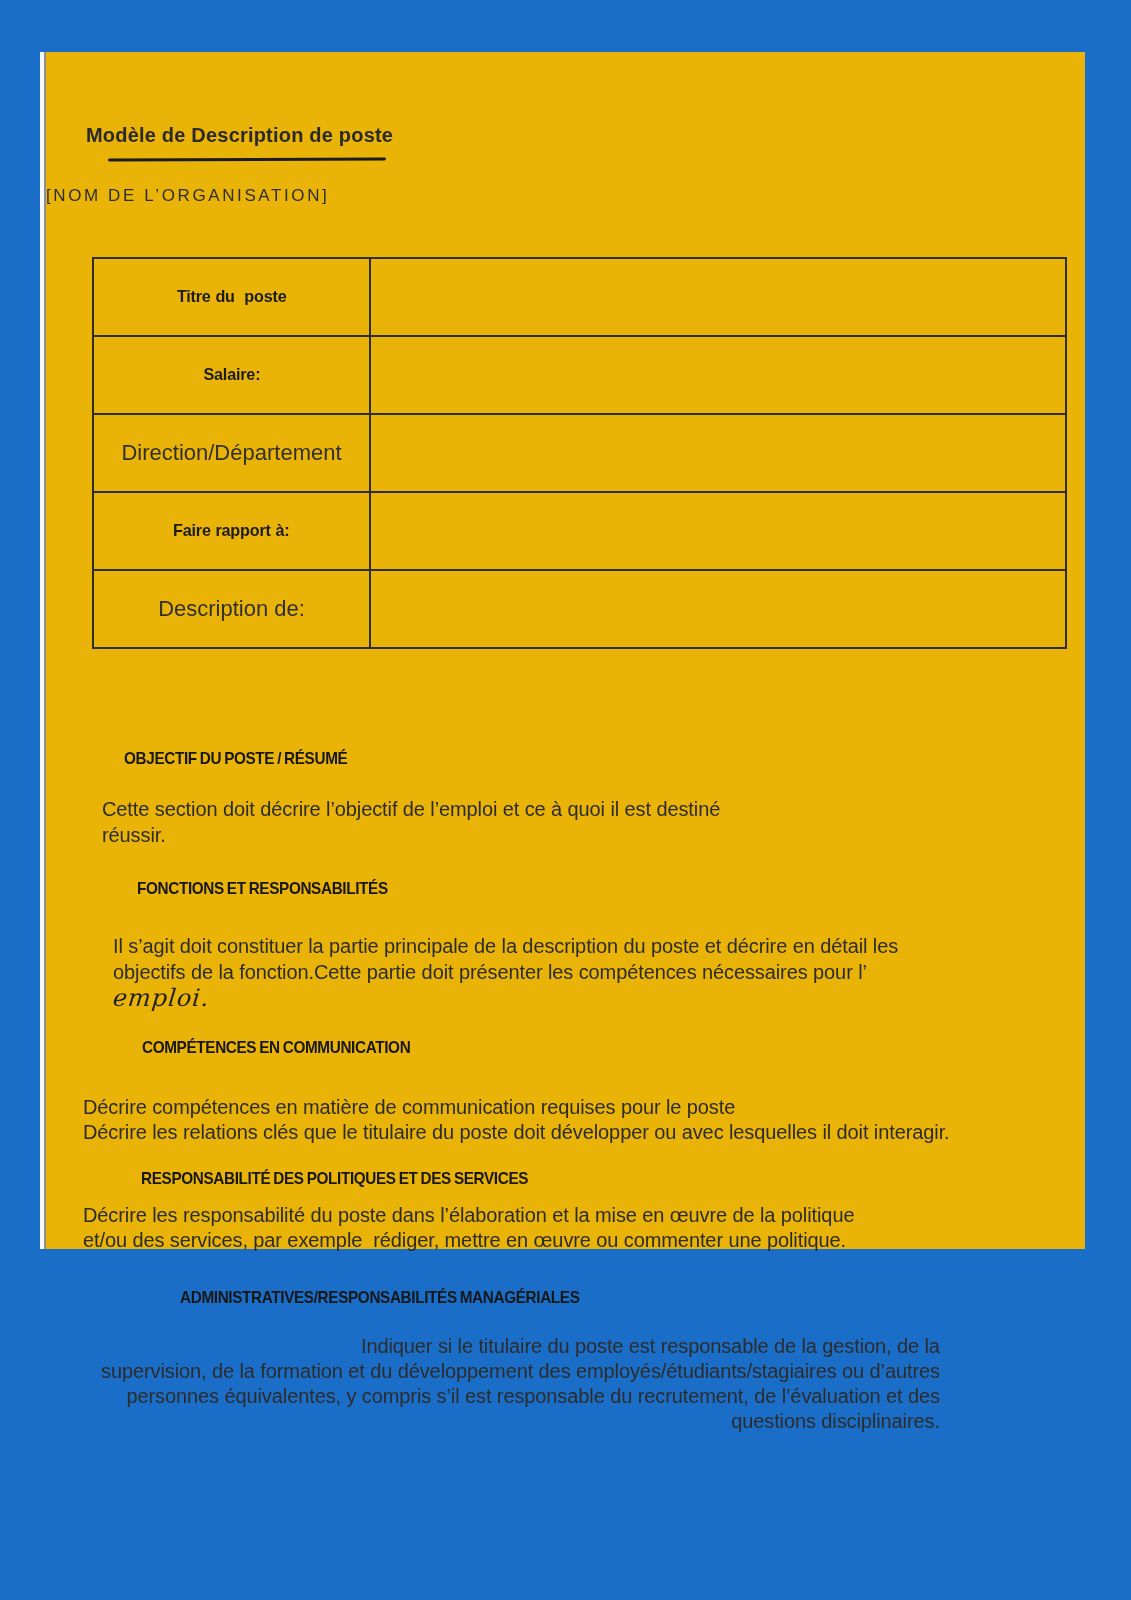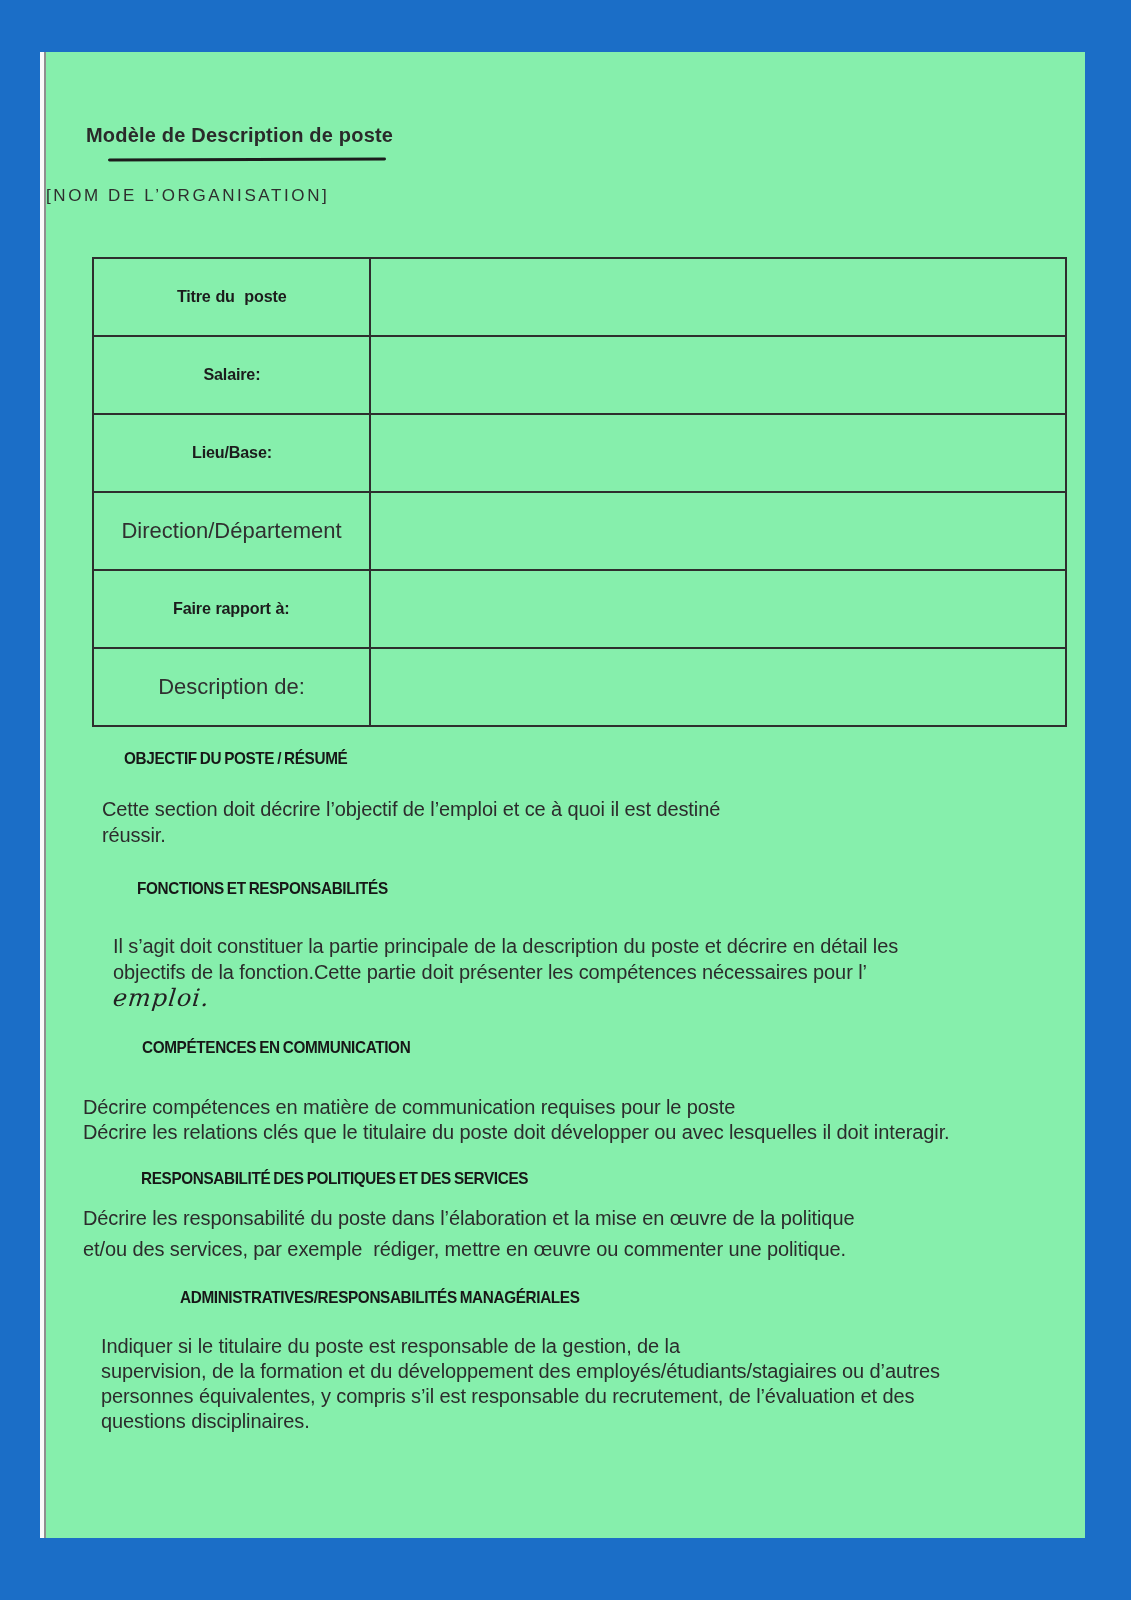--- a/index.html
+++ b/index.html
@@ -7,22 +7,22 @@
   body {
     position:relative;
     background:#1B6EC7;
     font-family:"Liberation Sans", sans-serif;
     color:#262626;
     overflow:hidden;
   }
   .page {
     position:absolute;
     left:44px; top:52px;
-    width:1041px; height:1486px;
-    background:#86efac;
+    width:1041px; height:1197px;
+    background:#eab308;
     border-left:2px solid #8f8f8f;
     box-shadow:-4px 0 0 #fafafa;
   }
   
   .doc-title {
     position:absolute;
     left:40px; top:72px;
     font-size:20px;
     color:#2a2a2a;
     letter-spacing:0.2px;
@@ -97,22 +97,22 @@
     letter-spacing:-0.1px;
   }
   .h-1 { left:78px;  top:697px; }
   .h-2 { left:91px;  top:827px; }
   .h-3 { left:96px;  top:986px; }
   .h-4 { left:95px;  top:1117px; }
   .h-5 { left:134px; top:1236px; }
   .p-1 { left:56px; top:744px;  line-height:26px; }
   .p-2 { left:67px; top:881px;  line-height:26px; }
   .p-3 { left:37px; top:1043px; line-height:25px; }
-  .p-4 { left:37px; top:1151px; line-height:31px; }
-  .p-5 { left:55px; top:1282px; line-height:25px; }
+  .p-4 { left:37px; top:1151px; line-height:25px; }
+  .p-5 { left:55px; top:1282px; line-height:25px;text-align:right; }
   .script-word {
     font-family:"DejaVu Serif", serif;
     font-style:italic;
     font-size:24px;
     letter-spacing:1px;
     color:#222222;
     display:inline-block;
     transform:skewX(-6deg);
   }
 </style>
@@ -127,24 +127,20 @@
   <div class="org-name">[NOM DE L’ORGANISATION]</div>
 
   <table class="info">
     <tbody>
       <tr>
         <td class="lbl-cell"><span class="lbl-bold">Titre du  poste</span></td>
         <td class="val-cell"></td>
       </tr>
       <tr>
         <td class="lbl-cell"><span class="lbl-bold">Salaire:</span></td>
-        <td class="val-cell"></td>
-      </tr>
-      <tr>
-        <td class="lbl-cell"><span class="lbl-bold">Lieu/Base:</span></td>
         <td class="val-cell"></td>
       </tr>
       <tr>
         <td class="lbl-cell"><span class="lbl-reg">Direction/Département</span></td>
         <td class="val-cell"></td>
       </tr>
       <tr>
         <td class="lbl-cell"><span class="lbl-bold">Faire rapport à:</span></td>
         <td class="val-cell"></td>
       </tr>

